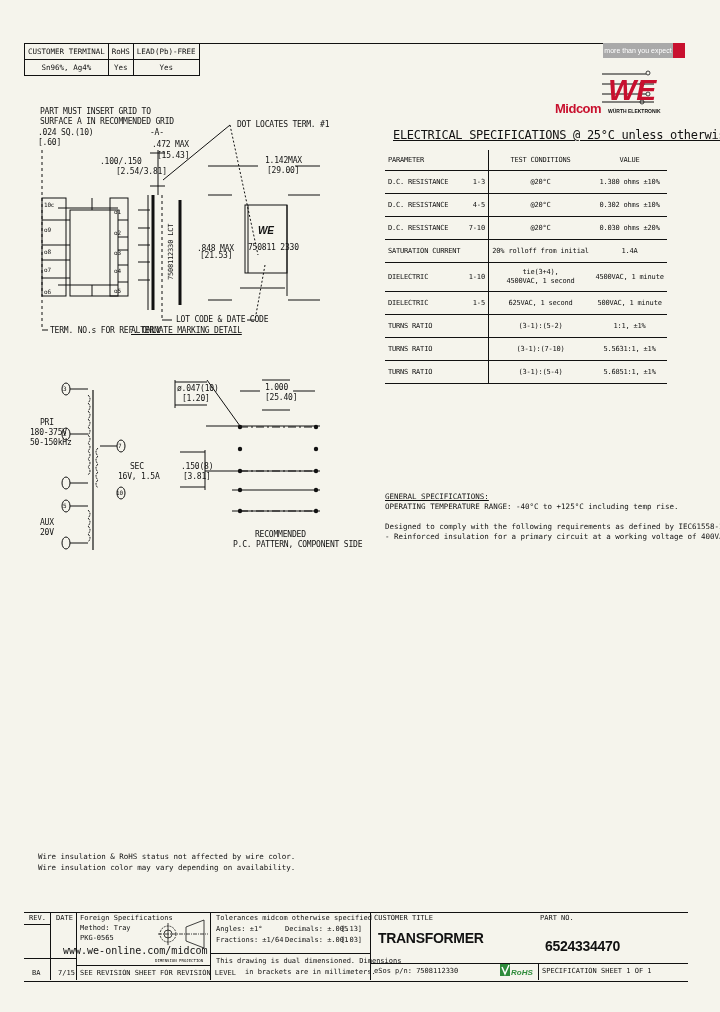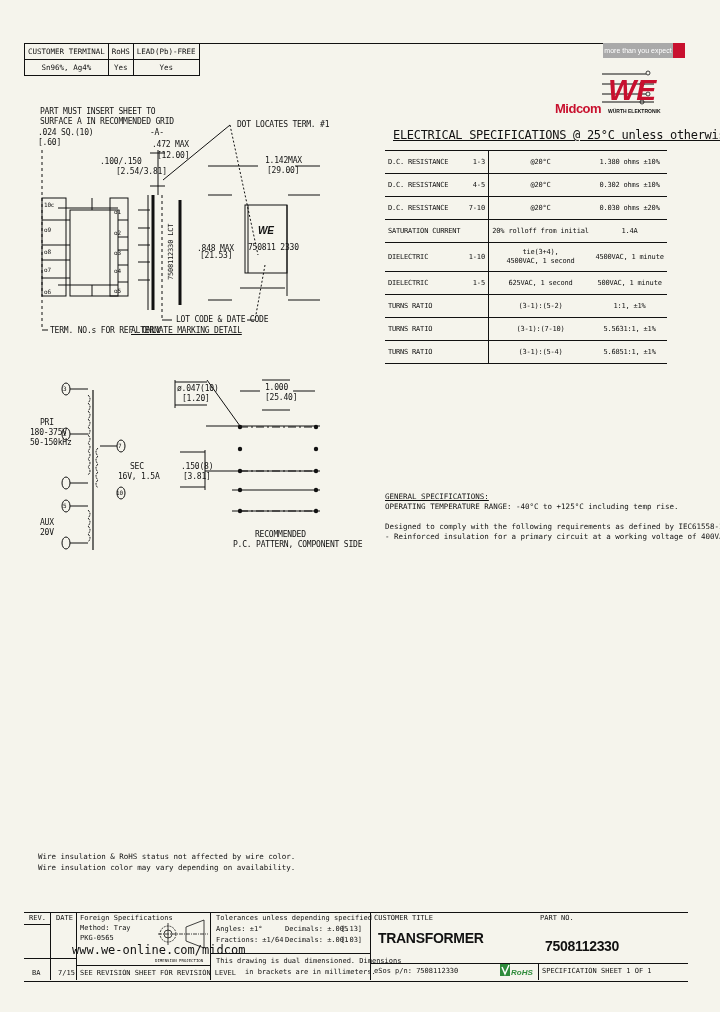--- a/index.html
+++ b/index.html
@@ -176,27 +176,27 @@
       <circle cx="316" cy="449" r="2.2"></circle>
     <circle cx="240" cy="471" r="2.2"></circle>
       <circle cx="316" cy="471" r="2.2"></circle>
     <circle cx="240" cy="490" r="2.2"></circle>
       <circle cx="316" cy="490" r="2.2"></circle>
     <circle cx="240" cy="511" r="2.2"></circle>
       <circle cx="316" cy="511" r="2.2"></circle>
   </g>
 </svg>
 
-<div class="t" style="left:40px;top:107px">PART MUST INSERT SHEET TO</div>
+<div class="t" style="left:40px;top:107px">PART MUST INSERT GRID TO</div>
 <div class="t" style="left:40px;top:117px">SURFACE A IN RECOMMENDED GRID</div>
 <div class="t" style="left:38px;top:128px">.024 SQ.(10)</div>
 <div class="t" style="left:38px;top:138px">[.60]</div>
 <div class="t" style="left:150px;top:128px">-A-</div>
 <div class="t" style="left:152px;top:140px">.472 MAX</div>
-<div class="t" style="left:157px;top:151px">[12.00]</div>
+<div class="t" style="left:157px;top:151px">[15.43]</div>
 <div class="t" style="left:100px;top:157px">.100/.150</div>
 <div class="t" style="left:116px;top:167px">[2.54/3.81]</div>
 <div class="t" style="left:237px;top:120px">DOT LOCATES TERM. #1</div>
 <div class="t" style="left:265px;top:156px">1.142MAX</div>
 <div class="t" style="left:267px;top:166px">[29.00]</div>
 <div class="t" style="left:197px;top:244px">.848 MAX</div>
 <div class="t" style="left:200px;top:251px">[21.53]</div>
 <div class="t" style="left:258px;top:226px;font-family:'Liberation Sans',sans-serif;font-weight:bold;font-style:italic;font-size:10px">WE</div>
 <div class="t" style="left:248px;top:243px">750811 2330</div>
 <div class="t" style="left:166px;top:200px;transform:rotate(-90deg) translate(-80px,0);transform-origin:left top;font-size:7px">7508112330 LCT</div>
@@ -232,20 +232,26 @@
 <div class="t" style="left:265px;top:383px">1.000</div>
 <div class="t" style="left:265px;top:393px">[25.40]</div>
 <div class="t" style="left:181px;top:462px">.150(8)</div>
 <div class="t" style="left:183px;top:472px">[3.81]</div>
 <div class="t" style="left:255px;top:530px">RECOMMENDED</div>
 <div class="t" style="left:233px;top:540px">P.C. PATTERN, COMPONENT SIDE</div>
 
 <div class="spec-title">ELECTRICAL SPECIFICATIONS @ 25°C unless otherwise noted:</div>
 <table class="spec">
   <tbody>
+      <tr class="hdr nb">
+    <td>PARAMETER</td>
+    <td class="pin"></td>
+    <td class="c2">TEST CONDITIONS</td>
+    <td class="c3">VALUE</td>
+  </tr>
   <tr>
     <td>D.C. RESISTANCE</td>
         <td class="pin">1-3</td>
     <td class="c2">@20°C</td>
         <td class="c3">1.380 ohms ±10%</td>
   </tr>
   <tr>
     <td>D.C. RESISTANCE</td>
         <td class="pin">4-5</td>
     <td class="c2">@20°C</td>
@@ -322,44 +328,44 @@
 <div class="ln" style="left:370px;top:963px;width:318px;height:1px"></div>
 <div class="ln" style="left:538px;top:963px;width:1px;height:17px"></div>
 
 <div class="tbt" style="left:29px;top:914px">REV.</div>
 <div class="tbt" style="left:56px;top:914px">DATE</div>
 <div class="tbt" style="left:32px;top:969px">BA</div>
 <div class="tbt" style="left:58px;top:969px">7/15</div>
 <div class="tbt" style="left:80px;top:914px">Foreign Specifications</div>
 <div class="tbt" style="left:80px;top:924px">Method: Tray</div>
 <div class="tbt" style="left:80px;top:934px">PKG-0565</div>
-<div class="tbt" style="left:72px;top:946px;font-size:12px">www.we-online.com/midcom</div>
+<div class="tbt" style="left:63px;top:946px;font-size:10px">www.we-online.com/midcom</div>
 <svg class="abs" style="left:158px;top:915px" width="52" height="38">
   <g stroke="#111" fill="none" stroke-width="0.8">
     <circle cx="10" cy="19" r="8" stroke-dasharray="2,1"></circle>
     <circle cx="10" cy="19" r="4"></circle>
     <line x1="0" y1="19" x2="50" y2="19" stroke-dasharray="4,1,1,1"></line>
     <line x1="10" y1="8" x2="10" y2="30"></line>
     <polygon points="28,12 46,5 46,33 28,26"></polygon>
   </g>
 </svg>
 <div class="tbt" style="left:155px;top:956px;font-size:4px">DIMENSION PROJECTION</div>
 <div class="tbt" style="left:80px;top:969px">SEE REVISION SHEET FOR REVISION LEVEL</div>
-<div class="tbt" style="left:216px;top:914px">Tolerances unless depending specified</div>
+<div class="tbt" style="left:216px;top:914px">Tolerances midcom otherwise specified</div>
 <div class="tbt" style="left:216px;top:925px">Angles: ±1°</div>
 <div class="tbt" style="left:216px;top:936px">Fractions: ±1/64</div>
 <div class="tbt" style="left:285px;top:925px">Decimals: ±.005</div>
 <div class="tbt" style="left:341px;top:925px">[.13]</div>
 <div class="tbt" style="left:285px;top:936px">Decimals: ±.001</div>
 <div class="tbt" style="left:341px;top:936px">[.03]</div>
 <div class="tbt" style="left:216px;top:957px">This drawing is dual dimensioned. Dimensions</div>
 <div class="tbt" style="left:245px;top:968px">in brackets are in millimeters.</div>
 <div class="tbt" style="left:374px;top:914px">CUSTOMER TITLE</div>
 <div class="transformer">TRANSFORMER</div>
 <div class="tbt" style="left:540px;top:914px">PART NO.</div>
-<div class="partno">7508112330</div>
+<div class="partno">6524334470</div>
 <div class="tbt" style="left:374px;top:967px">eSos p/n: 7508112330</div>
 <svg class="rohs" viewBox="0 0 38 12">
   <rect x="0" y="0" width="10" height="12" fill="#2e8b3a"></rect>
   <path d="M2 3 L5 10 L9 1" stroke="#fff" stroke-width="1.5" fill="none"></path>
   <text x="11" y="11" font-family="Liberation Sans, sans-serif" font-weight="bold" font-style="italic" font-size="8" fill="#2e8b3a">RoHS</text>
 </svg>
 <div class="tbt" style="left:542px;top:967px">SPECIFICATION SHEET 1 OF 1</div>
 
 </body></html>

